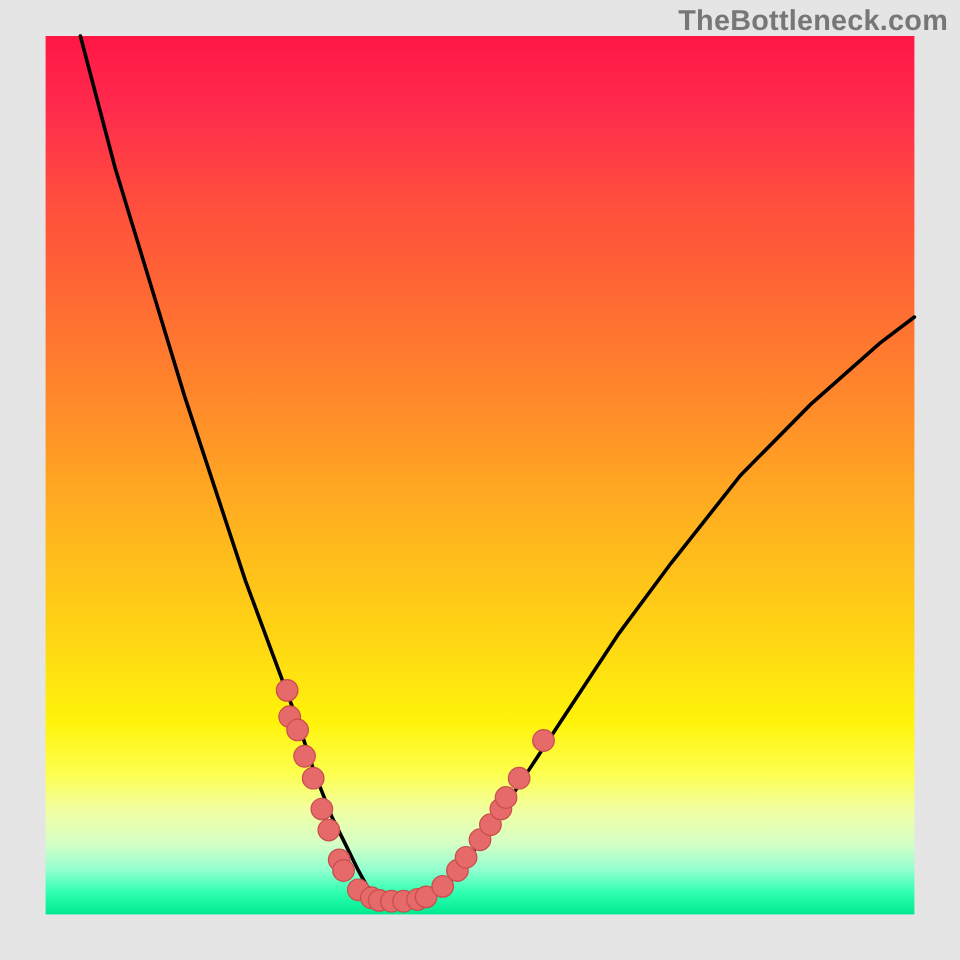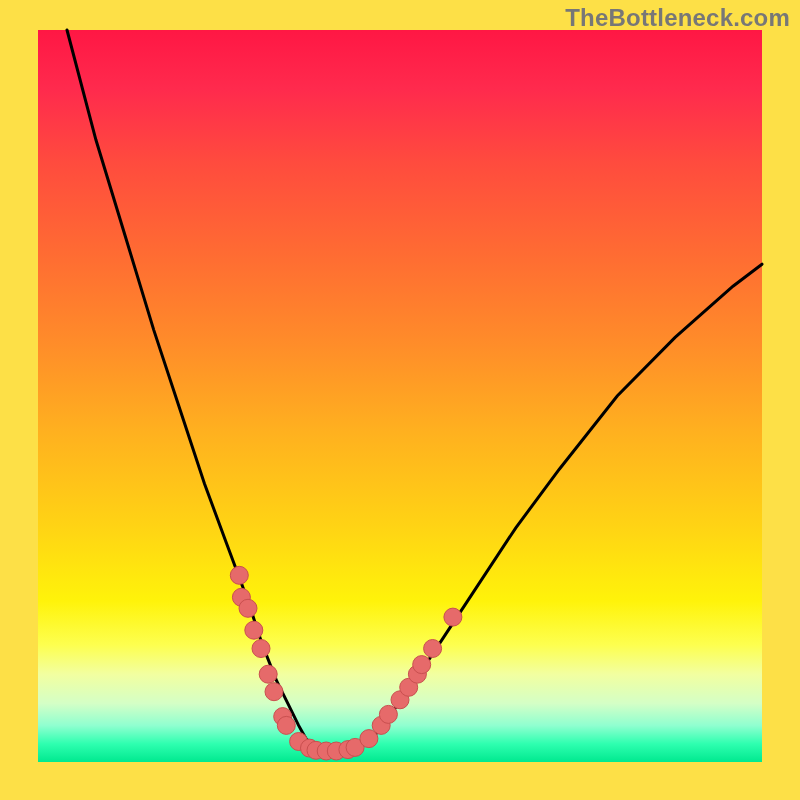--- a/index.html
+++ b/index.html
@@ -9,21 +9,21 @@
     height: 800px;
     background: #000;
     overflow: hidden;
   }
   .frame {
     position: absolute;
     left: 0;
     top: 0;
     width: 800px;
     height: 800px;
-    background: #fde047;
+    background: #e5e5e5;
   }
   .plot {
     position: absolute;
     left: 38px;
     top: 30px;
     width: 724px;
     height: 732px;
     background: linear-gradient(to bottom,
       #ff1744 0%,
       #ff2a4d 8%,

